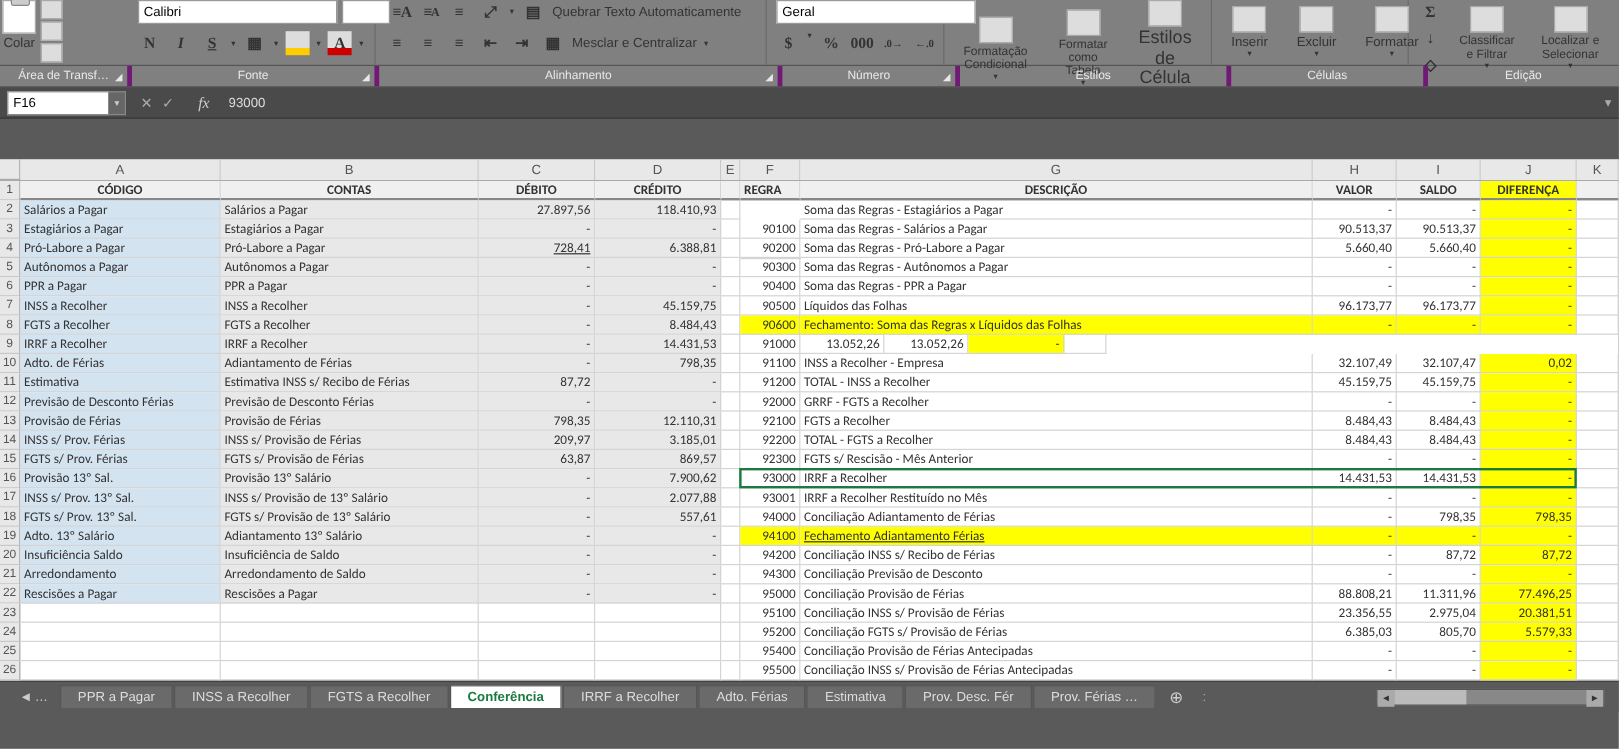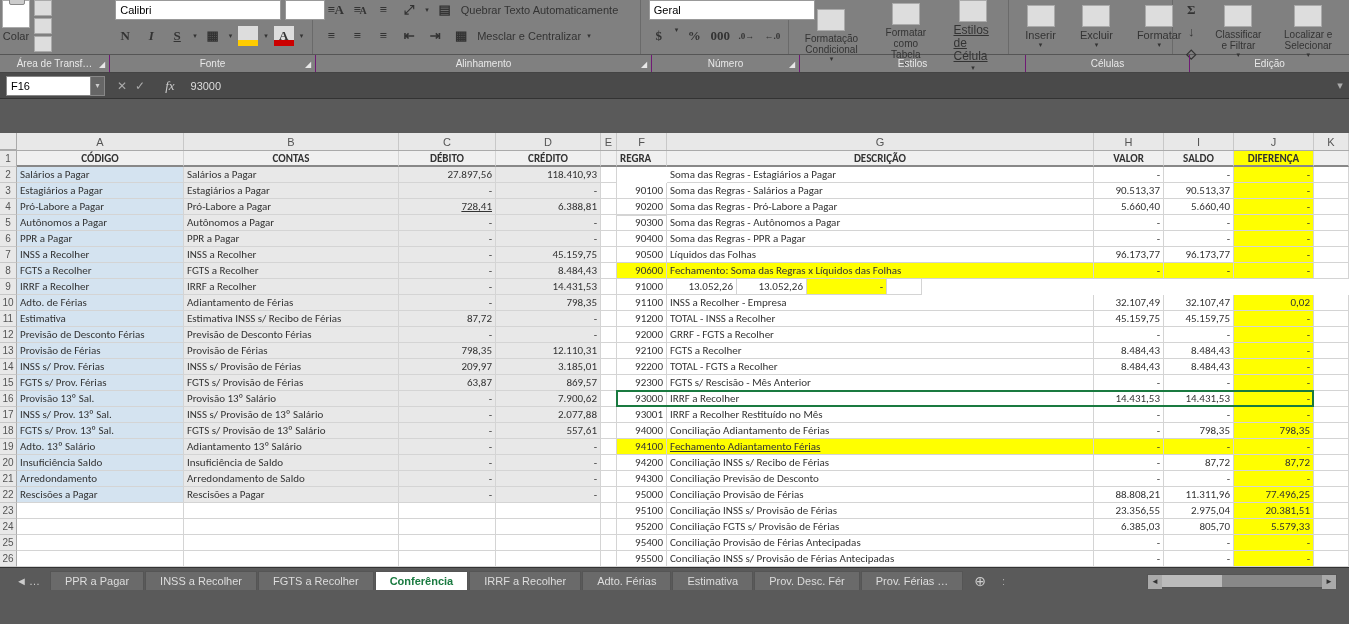--- a/index.html
+++ b/index.html
@@ -16,21 +16,21 @@
 .ribbon-group { display: flex; flex-direction: column; padding: 0 8px; border-right: 1px solid #6a6a6a; }
 .ribbon-group-content { flex: 1; display: flex; align-items: center; gap: 4px; }
 .font-select { height: 20px; font-size: 11px; padding: 0 18px 0 4px; border: 1px solid #999; background: #fff; min-width: 90px; }
 .size-select { height: 20px; width: 40px; font-size: 11px; padding: 0 2px; border: 1px solid #999; }
 .btn-sq { width: 20px; height: 20px; display: inline-flex; align-items: center; justify-content: center; font-weight: bold; font-family: 'Times New Roman', serif; font-size: 13px; cursor: pointer; }
 .ribbon-big { display: flex; flex-direction: column; align-items: center; padding: 0 8px; cursor: pointer; }
 .ribbon-big-icon { width: 28px; height: 22px; background: #ddd; border: 1px solid #aaa; margin-bottom: 2px; }
 
 
 .group-labels { background: #808080; height: 18px; display: flex; color: #e8e8e8; font-size: 10px; border-bottom: 1px solid #444; }
-.glabel { text-align: center; border-right: 1px solid #701a75; display: flex; align-items: center; justify-content: center; position: relative; }
+.glabel { text-align: center; border-right: 4px solid #701a75; display: flex; align-items: center; justify-content: center; position: relative; }
 .glabel .dialog-launcher { position: absolute; right: 2px; bottom: 2px; width: 10px; height: 10px; font-size: 8px; }
 
 
 .formula-bar { background: #4a4a4a; height: 26px; display: flex; align-items: center; gap: 0; border-bottom: 1px solid #333; }
 .name-box { width: 85px; height: 20px; background: #fff; border: 1px solid #888; padding: 0 4px; font-size: 11px; margin-left: 6px; }
 .name-dd { width: 14px; height: 20px; background: #666; color: #ccc; display: flex; align-items: center; justify-content: center; font-size: 8px; border: 1px solid #888; border-left: none; }
 .fx-btns { display: flex; gap: 8px; padding: 0 12px; color: #aaa; font-size: 12px; }
 .fx-label { color: #ccc; font-style: italic; font-family: 'Times New Roman', serif; font-size: 13px; padding: 0 8px; }
 .formula-input { flex: 1; height: 20px; background: #4a4a4a; border: none; color: #ddd; padding: 0 8px; font-size: 11px; }
 .formula-dd { width: 18px; height: 20px; color: #aaa; display: flex; align-items: center; justify-content: center; }
@@ -153,21 +153,21 @@
         <span style="text-align:center; font-size:10px; line-height:1.1;">Formatação Condicional</span>
         <span style="font-size:7px;">▾</span>
       </div>
       <div class="ribbon-big">
         <div class="ribbon-big-icon"></div>
         <span style="text-align:center; font-size:10px; line-height:1.1;">Formatar como Tabela</span>
         <span style="font-size:7px;">▾</span>
       </div>
       <div class="ribbon-big">
         <div class="ribbon-big-icon"></div>
-        <span style="text-align:left; font-size:12px; line-height:1.1;text-decoration:underline;">Estilos de Célula</span>
+        <span style="text-align:center; font-size:15px; line-height:1.1;">Estilos de Célula</span>
         <span style="font-size:7px;">▾</span>
       </div>
     </div>
   </div>
 
   <div class="ribbon-group" style="width:164px;">
     <div class="ribbon-group-content" style="gap:8px;">
       <div class="ribbon-big">
         <div class="ribbon-big-icon"></div>
         <span>Inserir</span>

